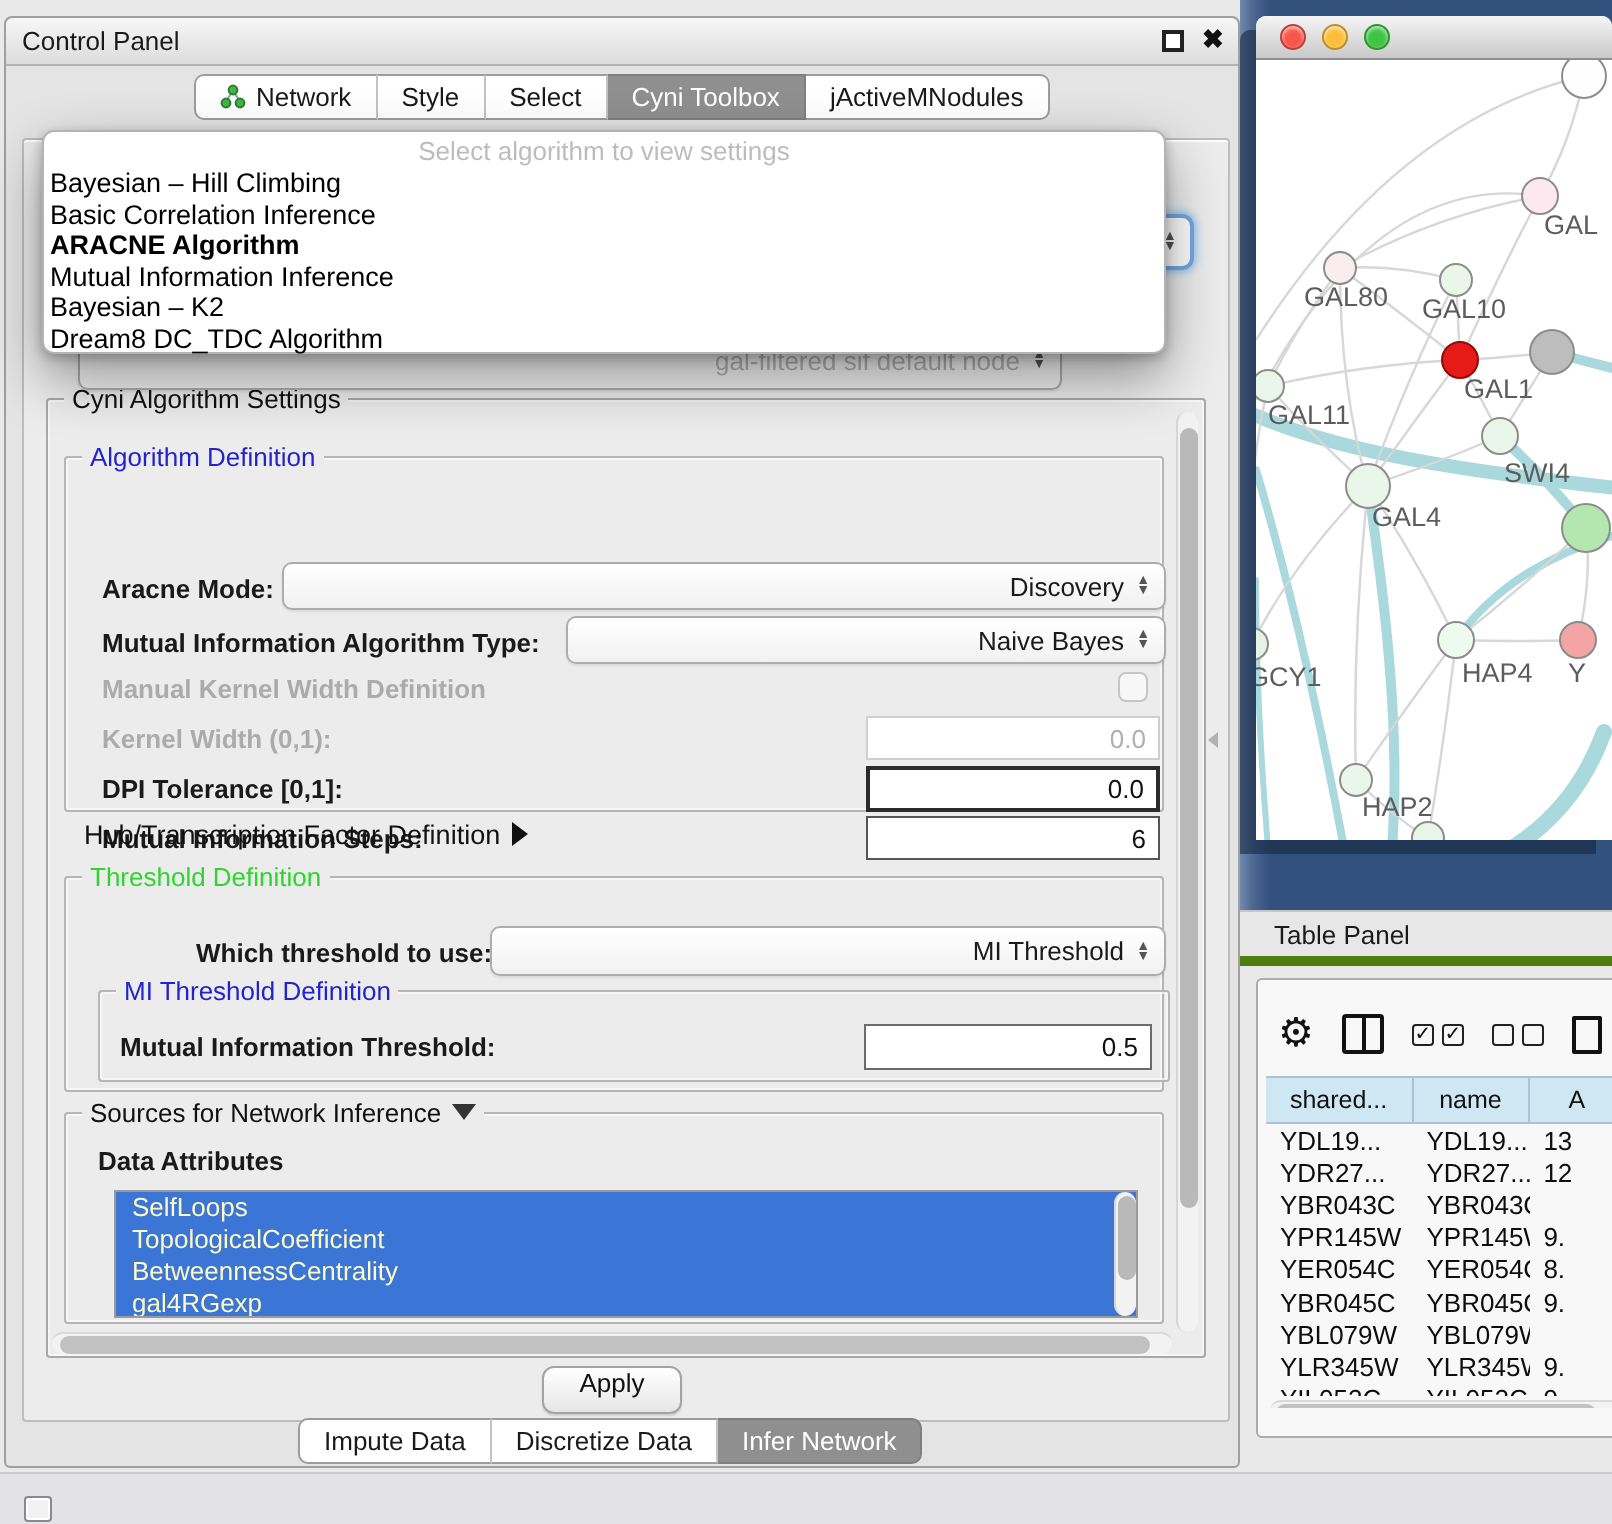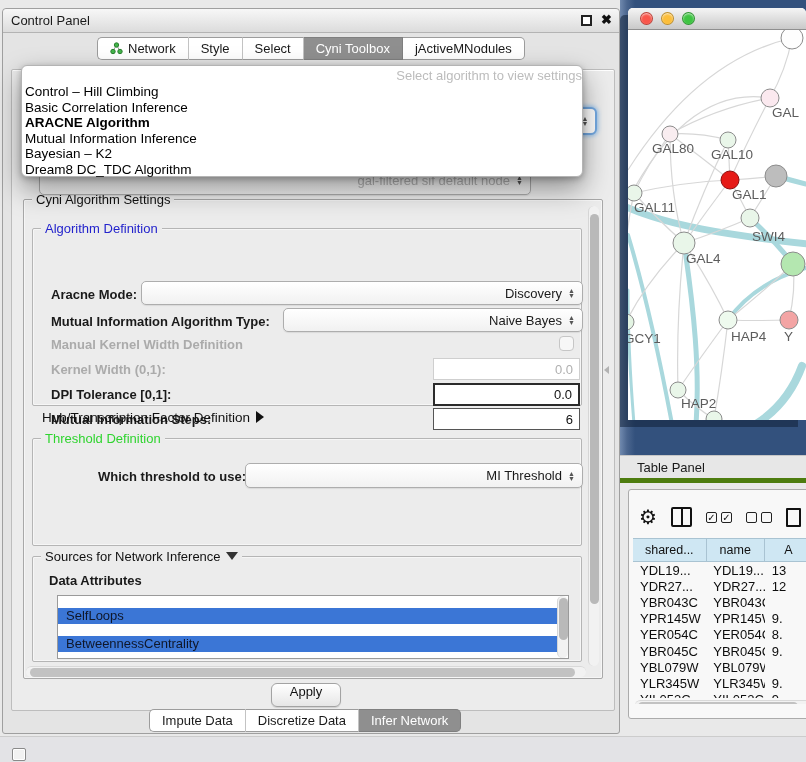--- a/index.html
+++ b/index.html
@@ -52,38 +52,38 @@
 
   .group { position:absolute; border:1px solid #b5b5b5; border-radius:2px;
     box-shadow:inset 0 0 0 1px rgba(255,255,255,.55); }
   .gtitle { position:absolute; top:-8px; left:8px; background:#ececec; padding:0 4px;
     font-size:13px; white-space:nowrap; }
 
   
   .popup { left:18px; top:56px; width:562px; height:112px; background:#fff;
     border:1px solid #b4b4b4; border-radius:6px; z-index:30;
     box-shadow:0 12px 28px rgba(0,0,0,.4), 0 2px 6px rgba(0,0,0,.25); padding-top:2px; }
-  .popup-placeholder { text-align:right; color:#bcbcbc; font-size:13px; height:16px; line-height:15px; }
+  .popup-placeholder { text-align:center; color:#bcbcbc; font-size:13px; height:16px; line-height:15px; }
   .dd-item { height:15.6px; line-height:15.6px; padding-left:3px; font-size:13.5px; color:#000; white-space:nowrap; }
   .dd-item.bold { font-weight:bold; }
 
   .focus-ring { left:570px; top:98px; width:24px; height:28px; background:#fff;
     border:2px solid #74a9e2; border-radius:6px; box-shadow:0 0 4px 1px #8fc0ef; z-index:5;
     display:flex; align-items:center; justify-content:center; flex-direction:column; font-size:7px; color:#555; line-height:5px;}
 
   
   .vsb-track { position:absolute; background:#f2f2f2; border-left:1px solid #d6d6d6; border-radius:6px; }
   .vsb-thumb { position:absolute; left:1px; width:9px; background:#b9b9b9; border-radius:5px; }
   .hsb-track { position:absolute; background:#f2f2f2; border-top:1px solid #d9d9d9; border-radius:6px; }
   .hsb-thumb { position:absolute; top:1px; height:9px; background:#c2c2c2; border-radius:5px; }
 
   
   .attr-list { position:absolute; background:#fff; border:1px solid #9a9a9a; overflow:hidden; }
   .attr-item { height:16px; line-height:16px; padding-left:8px; font-size:13px; }
-  .attr-item.selected { background:#3b76d6; color:#0f172a;margin-top:12px; }
+  .attr-item.selected { background:#3b76d6; color:#fef9c3; }
 
   .apply-btn { left:268px; top:674px; width:70px; height:24px;
     background:linear-gradient(#ffffff,#e6e6e6); border:1px solid #a3a3a3; border-radius:6px;
     font-size:13px; display:flex; align-items:flex-start; justify-content:center; box-shadow:0 1px 1px rgba(0,0,0,.12); }
 
   .tri-right { display:inline-block; width:0; height:0; border-left:8px solid #111;
     border-top:6px solid transparent; border-bottom:6px solid transparent; vertical-align:-1px; margin-left:6px;}
   .tri-down { display:inline-block; width:0; height:0; border-top:8px solid #333;
     border-left:6px solid transparent; border-right:6px solid transparent; vertical-align:1px; margin-left:5px;}
 
@@ -175,21 +175,21 @@
     <span>gal-filtered sif default node</span>
     <span class="arrows">
         <span>▲</span>
         <span>▼</span>
       </span>
   </div>
 
   <div class="abs popup">
     <div class="popup-placeholder">Select algorithm to view settings</div>
     <div id="algo-list">
-        <div class="dd-item">Control – Hill Climbing</div>
+        <div class="dd-item">Bayesian – Hill Climbing</div>
         <div class="dd-item">Basic Correlation Inference</div>
         <div class="dd-item bold">ARACNE Algorithm</div>
         <div class="dd-item">Mutual Information Inference</div>
         <div class="dd-item">Bayesian – K2</div>
         <div class="dd-item">Dream8 DC_TDC Algorithm</div>
       </div>
   </div>
 
   <div class="group" style="left:20px; top:190px; width:580px; height:480px; border-color:#a8a8a8;padding-left:20px;">
     <div class="gtitle" style="color:#111;">Cyni Algorithm Settings</div>
@@ -243,29 +243,37 @@
 
       <div class="lbl" style="left:65px; top:30px;">Which threshold to use:</div>
       <div class="combo" style="left:212px; top:24px; width:338px; height:25px;">
         <span>MI Threshold</span>
         <span class="arrows">
             <span>▲</span>
             <span>▼</span>
           </span>
       </div>
 
+      <div class="group" style="left:16px; top:56px; width:536px; height:46px;">
+        <div class="gtitle" id="mithr-title" style="color: rgb(35, 35, 204);">MI Threshold Definition</div>
+        <div class="lbl" style="left:10px; top:20px;">Mutual Information Threshold:</div>
+        <div class="tfield" style="left:382px; top:16px; width:144px; height:23px; border-color:#6b6b6b;">
+          <span>0.5</span>
+        </div>
+      </div>
     </div>
 
     <div class="group" style="left:8px; top:356px; width:550px; height:106px;">
       <div class="gtitle" style="color:#111;">
         <span>Sources for Network Inference</span><span class="tri-down"></span>
       </div>
       <div class="lbl" style="left:16px; top:16px;">Data Attributes</div>
       <div class="attr-list" style="left:24px; top:38px; width:512px; height:64px;" id="attr-list">
           <div class="attr-item selected" style="background: rgb(59, 118, 214);">SelfLoops</div>
+          <div class="attr-item selected" style="background: rgb(59, 118, 214);">TopologicalCoefficient</div>
           <div class="attr-item selected" style="background: rgb(59, 118, 214);">BetweennessCentrality</div>
           <div class="attr-item selected" style="background: rgb(59, 118, 214);">gal4RGexp</div>
         </div>
       <div class="vsb-track" style="left:524px; top:39px; width:11px; height:62px;">
         <div class="vsb-thumb" style="top:2px; height:42px;"></div>
       </div>
     </div>
 
     <div class="vsb-track" style="left:564px; top:6px; width:11px; height:460px;">
       <div class="vsb-thumb" style="top:8px; height:390px;"></div>

